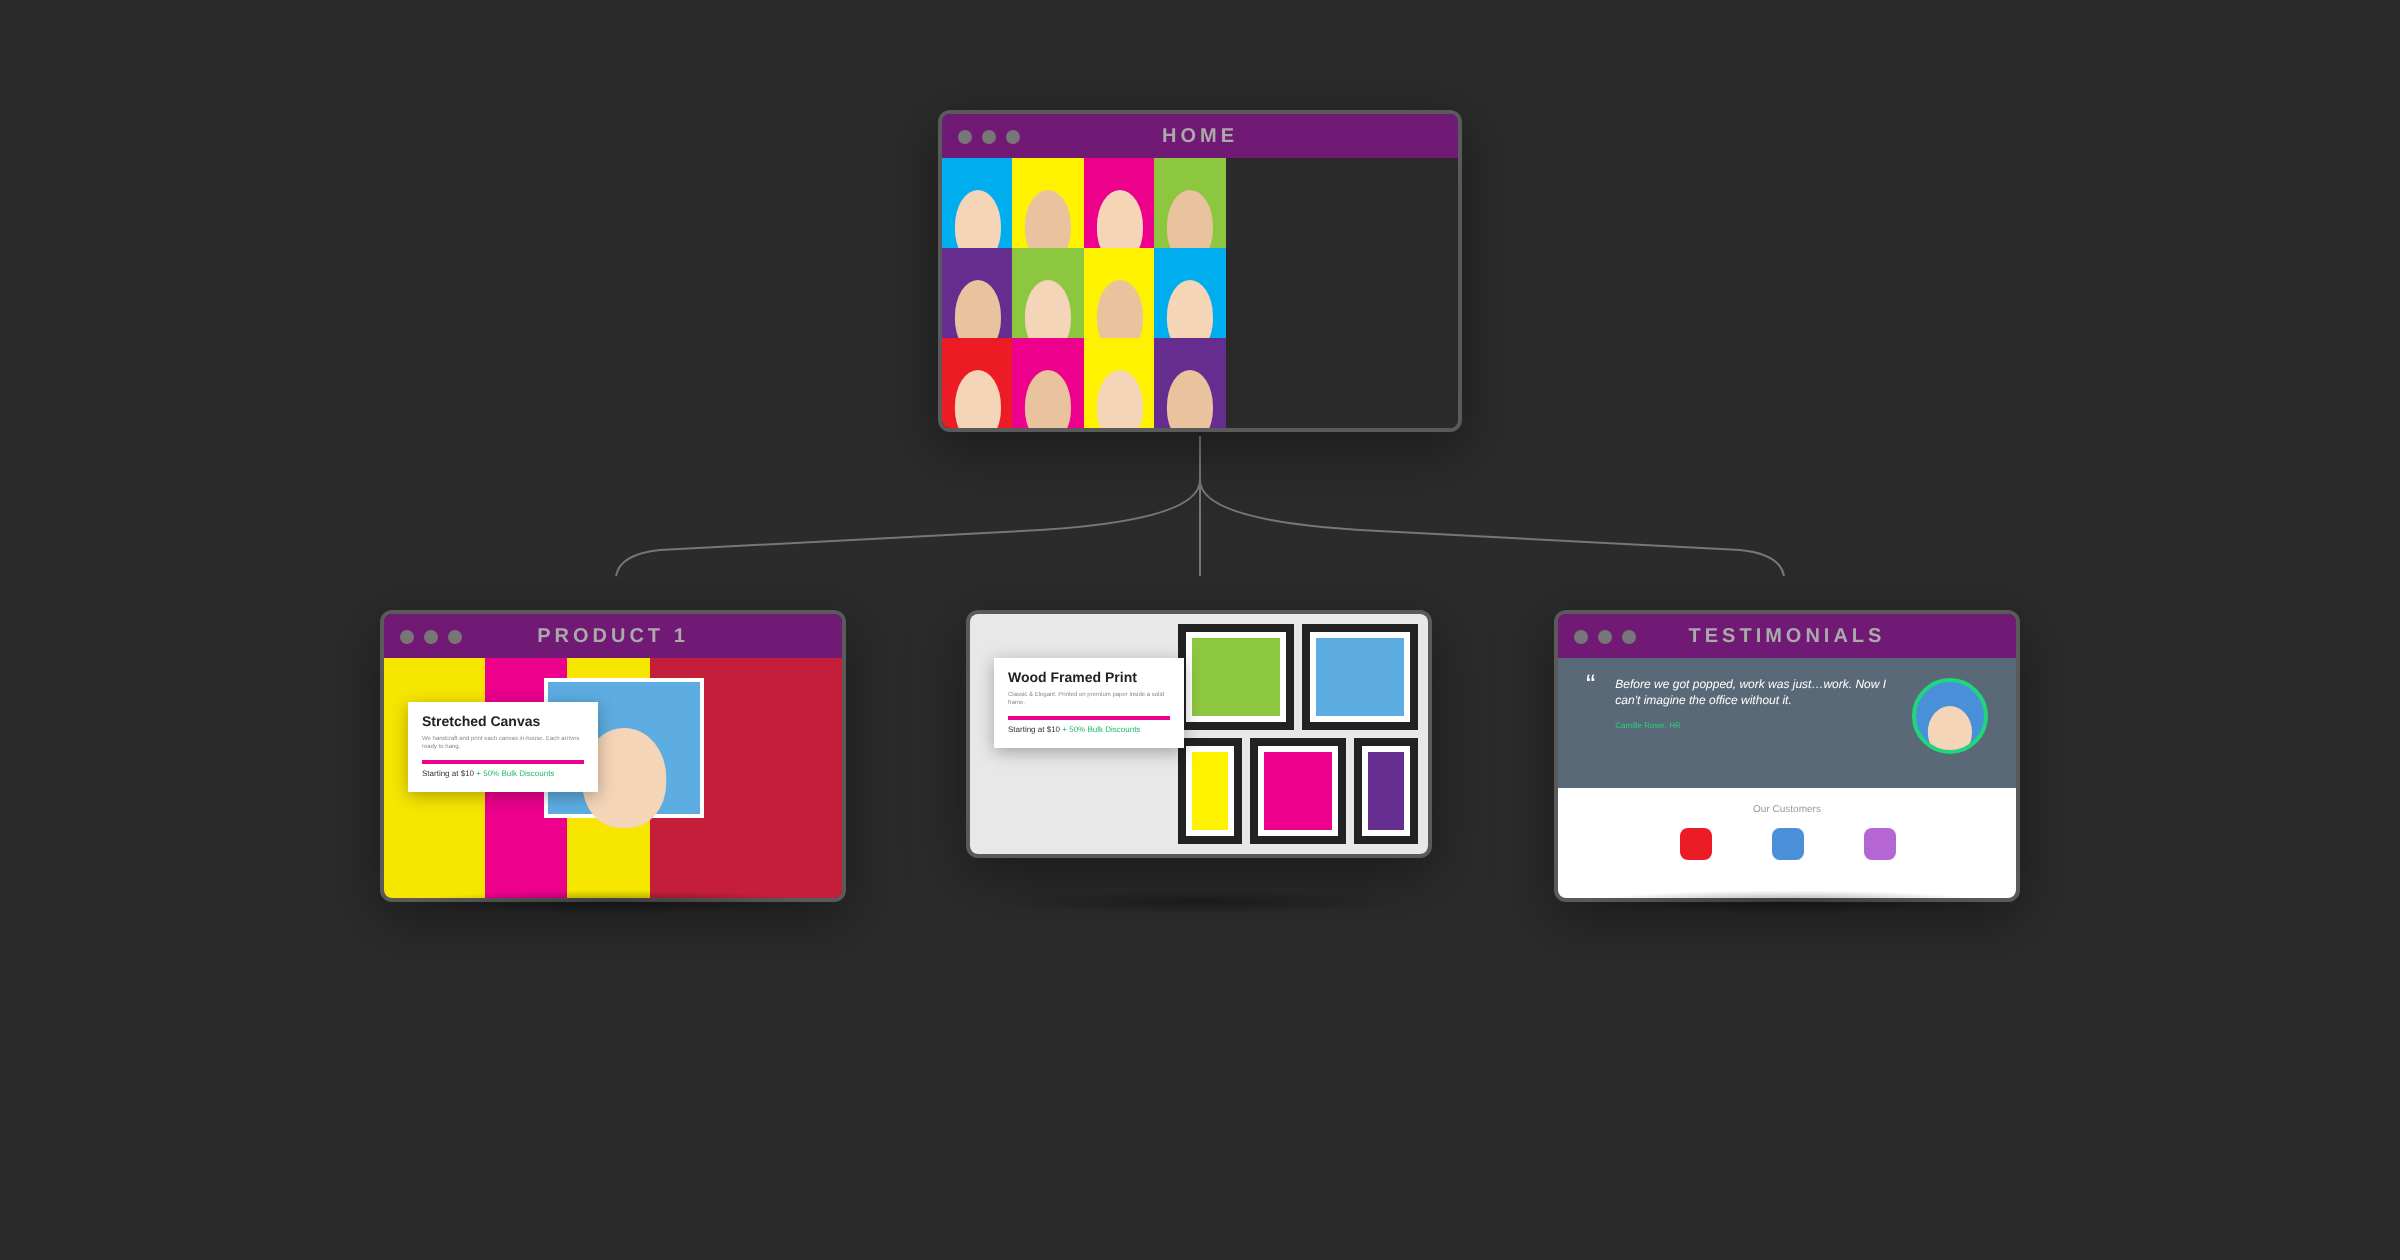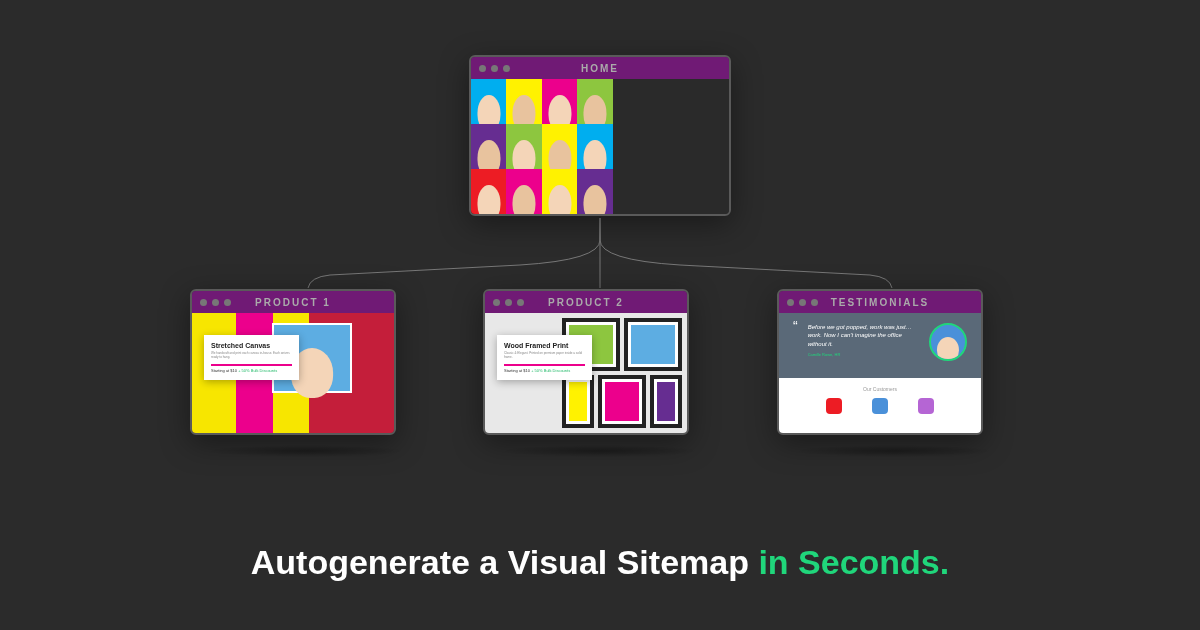--- a/index.html
+++ b/index.html
@@ -22,21 +22,21 @@
 .home-hl{font-size:9px;font-weight:700;line-height:1.2;margin-bottom:3px}
 .home-sub{font-size:5px;color:#999;margin-bottom:8px}
 .home-btn{display:inline-block;border:1px solid #fcd303;color:#fcd303;font-size:5px;font-weight:700;padding:2px 6px}
 .home-grid{width:55%;display:grid;grid-template-columns:repeat(4,1fr);grid-template-rows:repeat(3,1fr)}
 .face{position:relative;overflow:hidden}
 .face::after{content:"";position:absolute;left:50%;bottom:-15%;width:65%;height:80%;transform:translateX(-50%);border-radius:50% 50% 45% 45%;background:currentColor}
 .f1{background:#00aeef;color:#f4d5b8}.f2{background:#fff200;color:#e8c39e}.f3{background:#ec008c;color:#f4d5b8}.f4{background:#8dc63f;color:#e8c39e}
 .f5{background:#662d91;color:#e8c39e}.f6{background:#8dc63f;color:#f4d5b8}.f7{background:#fff200;color:#e8c39e}.f8{background:#00aeef;color:#f4d5b8}
 .f9{background:#ed1c24;color:#f4d5b8}.f10{background:#ec008c;color:#e8c39e}.f11{background:#fff200;color:#f4d5b8}.f12{background:#662d91;color:#e8c39e}
 
-.child{width:206px;top:289px}
+.child{width:233px;top:305px}
 .child .window-body{height:120px}
 .p1{left:190px}.p2{left:483px}.p3{left:777px}
 
 .p1-body{position:relative;background:linear-gradient(90deg,#f7e600 0%,#f7e600 22%,#ec008c 22%,#ec008c 40%,#f7e600 40%,#f7e600 58%,#c41e3a 58%,#c41e3a 100%)}
 .portrait{position:absolute;left:80px;top:10px;width:80px;height:70px;background:#fff;border:2px solid #fff;display:flex;flex-direction:column}
 .portrait-face{flex:1;background:#5dade2;position:relative}
 .portrait-face::after{content:"";position:absolute;left:50%;bottom:-10%;width:55%;height:75%;transform:translateX(-50%);border-radius:50% 50% 45% 45%;background:#f4d5b8}
 .card{position:absolute;background:#fff;left:12px;top:22px;width:95px;padding:7px;box-shadow:0 2px 8px rgba(0,0,0,0.3)}
 .card-title{font-size:7px;font-weight:700;color:#222;margin-bottom:3px}
 .card-sub{font-size:3px;color:#888;line-height:1.3;margin-bottom:4px}
@@ -125,26 +125,20 @@
       <div class="card-sub">We handcraft and print each canvas in-house. Each arrives ready to hang.</div>
       <div class="card-line"></div>
       <div class="card-price"><span>Starting at $10</span> <span class="d">+ 50% Bulk Discounts</span></div>
     </div>
   </div>
 </div>
 <div class="shadow-blob" style="left:206px;top:445px"></div>
 
 <div class="window child p2">
   <div class="handle top"></div>
-  <div class="window-bar">
-    <span class="dot"></span>
-        <span class="dot"></span>
-        <span class="dot"></span>
-    <div class="window-title">PRODUCT 2</div>
-  </div>
   <div class="window-body p2-body">
     <div class="wall">
       <div class="wall-row">
             <div class="frame">
               <div class="fi f-b"></div>
             </div>
             <div class="frame">
               <div class="fi f-c"></div>
             </div>
           </div>
@@ -189,16 +183,13 @@
       <div class="cust-icons">
             <div class="ci r"></div>
             <div class="ci b"></div>
             <div class="ci m"></div>
           </div>
     </div>
   </div>
 </div>
 <div class="shadow-blob" style="left:794px;top:445px"></div>
 
-<div class="headline">
-  <span>Autogenerate a Visual Sitemap </span><span class="accent">in Seconds.</span>
-</div>
 </div>
 
 </body></html>

